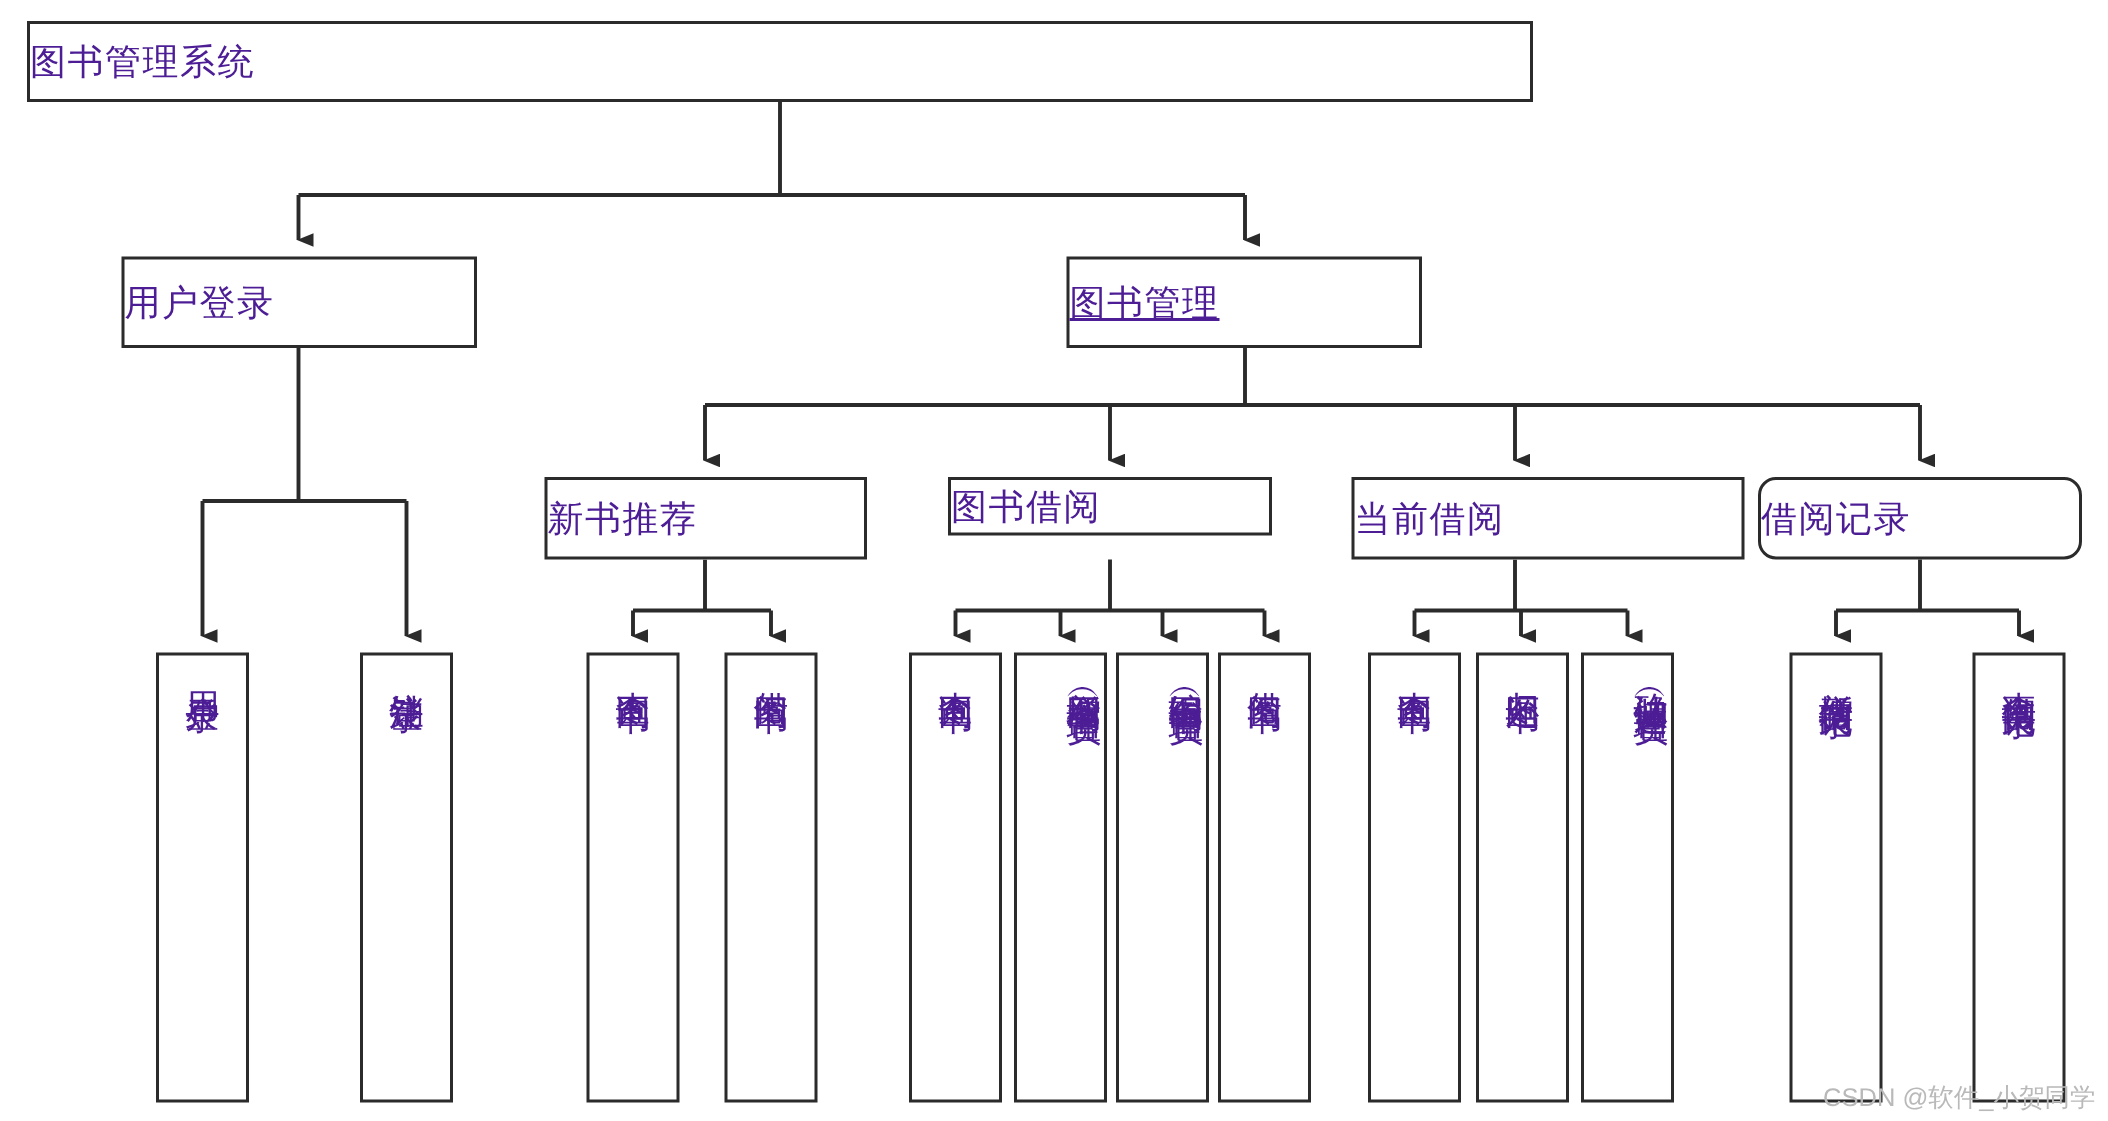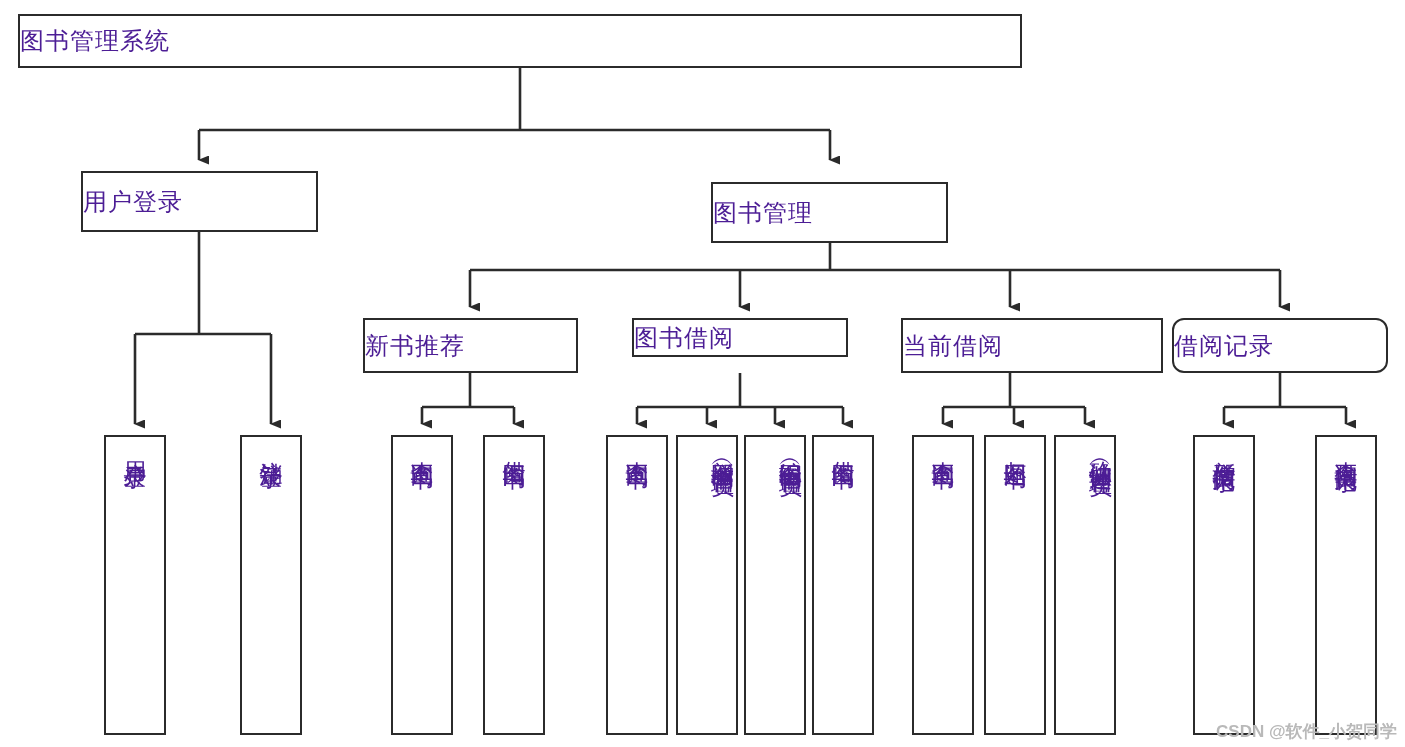--- a/index.html
+++ b/index.html
@@ -33,21 +33,20 @@
   }
   .leaf.top{align-items:flex-start;}
   #watermark{
     position:absolute;
     right:8px;
     bottom:4px;
     font-size:17px;
     color:#b9b9b9;
     white-space:nowrap;
     pointer-events:none;
-    font-weight:bold;
   }
 </style>
 </head>
 <body>
 
 <div id="stage">
 
   <svg id="wires" viewBox="0 0 1405 747">
     <defs>
       <marker id="arw" markerWidth="9" markerHeight="11" refX="4.5" refY="10" orient="auto" markerUnits="userSpaceOnUse">
@@ -98,21 +97,21 @@
     </g>
   </svg>
 
   <div class="node h-node" style="left:18px;top:14px;width:1004px;height:54px;">
     <span>图书管理系统</span>
   </div>
 
   <div class="node h-node" style="left:81px;top:171px;width:237px;height:61px;">
     <span>用户登录</span>
   </div>
-  <div class="node h-node" style="left:711px;top:182px;width:237px;height:61px;">
+  <div class="node h-node" style="left:711px;top:171px;width:237px;height:61px;text-decoration:underline;">
     <span>图书管理</span>
   </div>
 
   <div class="node h-node" style="left:363px;top:318px;width:215px;height:55px;">
     <span>新书推荐</span>
   </div>
   <div class="node h-node" style="left:632px;top:318px;width:216px;height:39px;">
     <span>图书借阅</span>
   </div>
   <div class="node h-node" style="left:901px;top:318px;width:262px;height:55px;">

